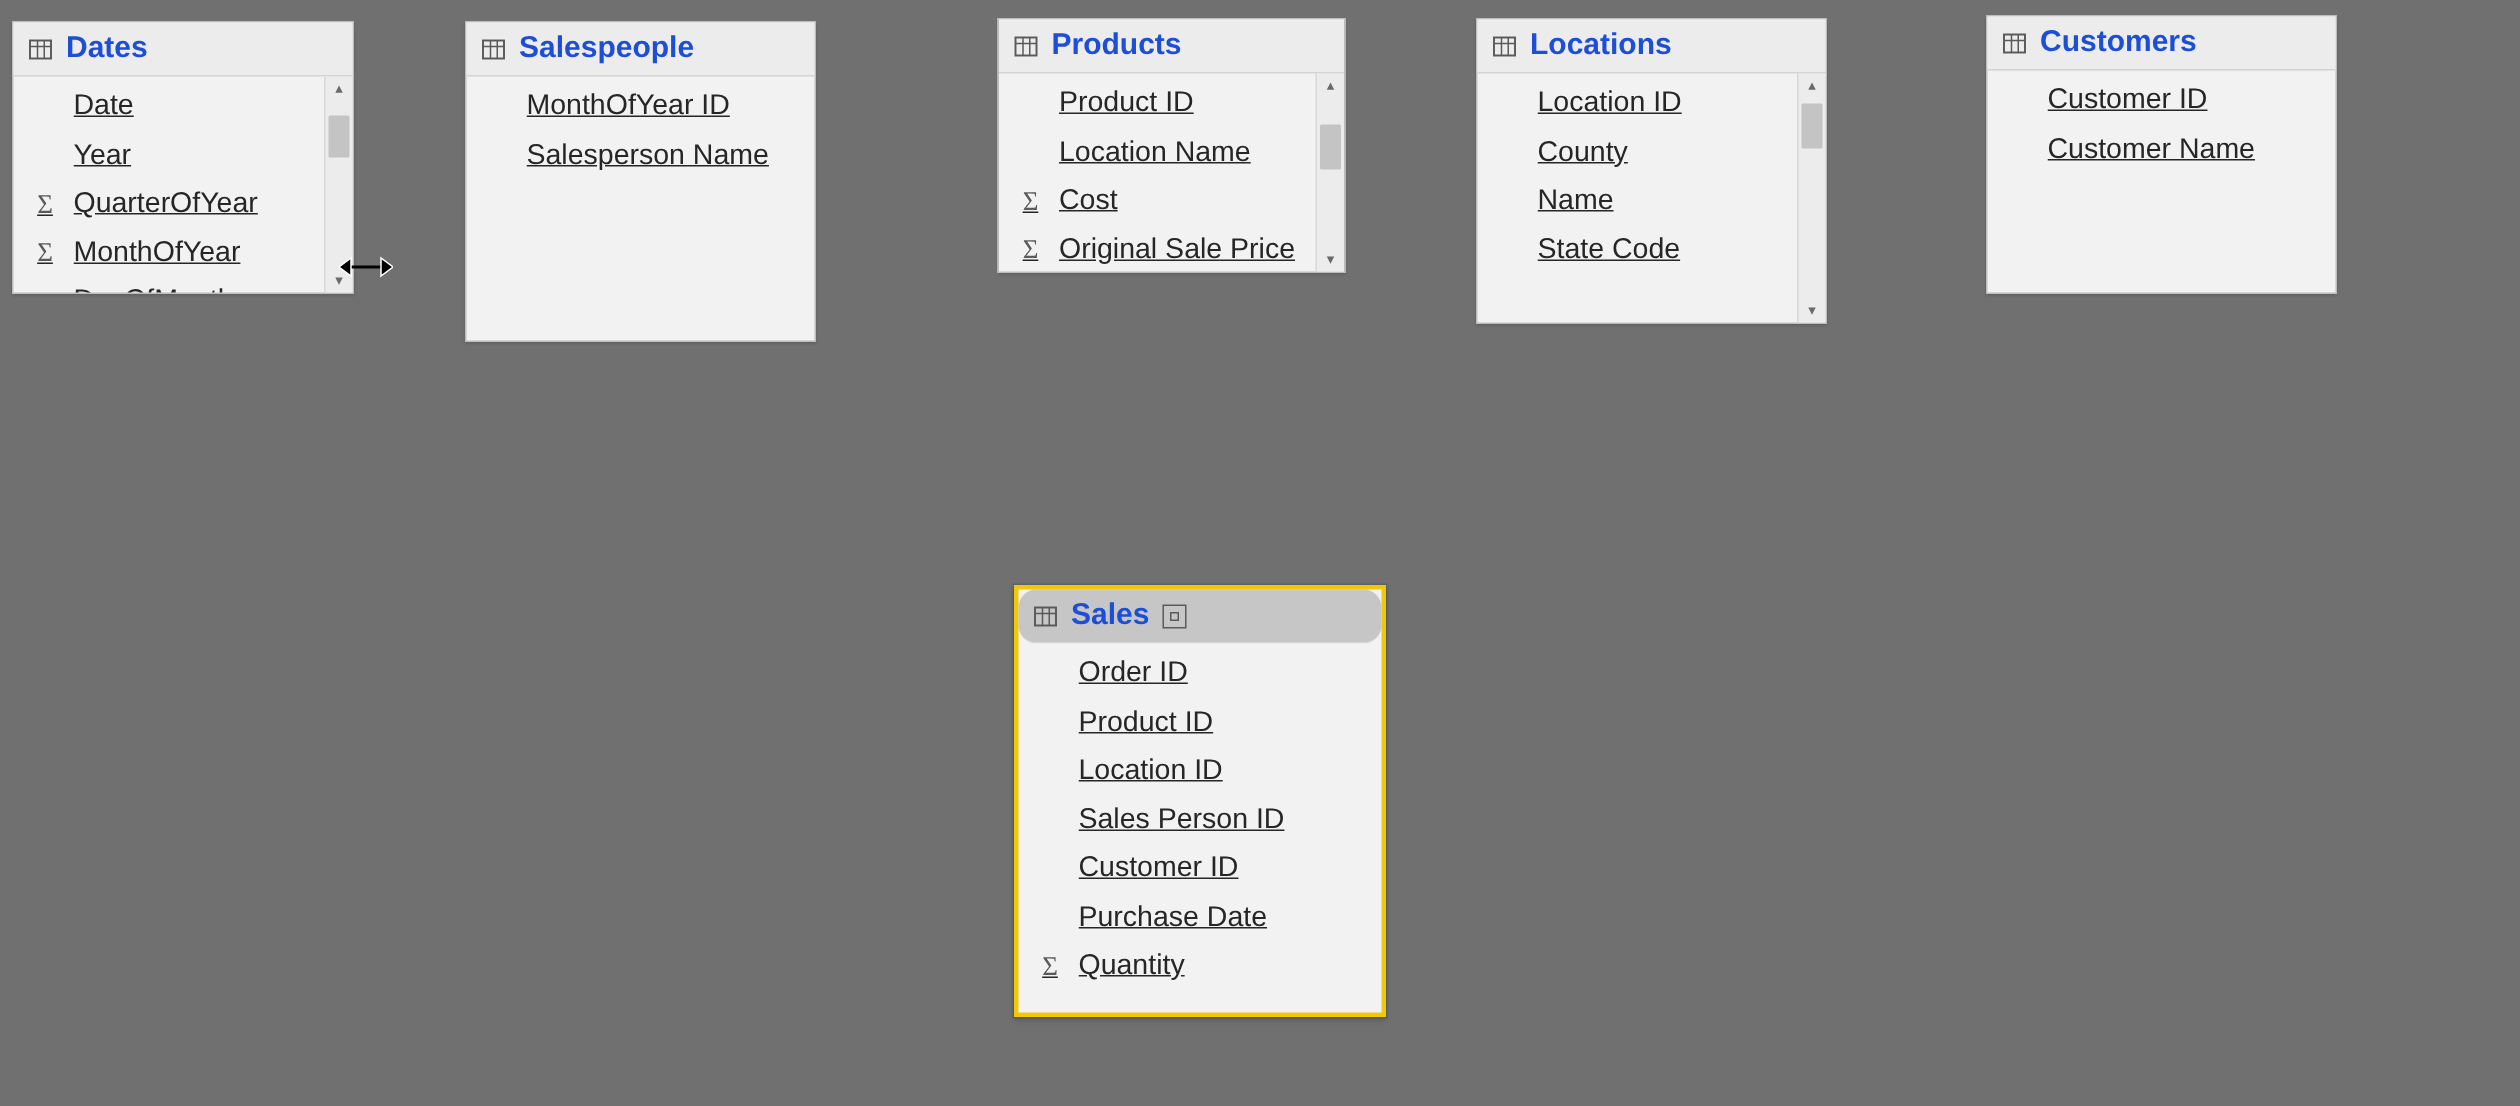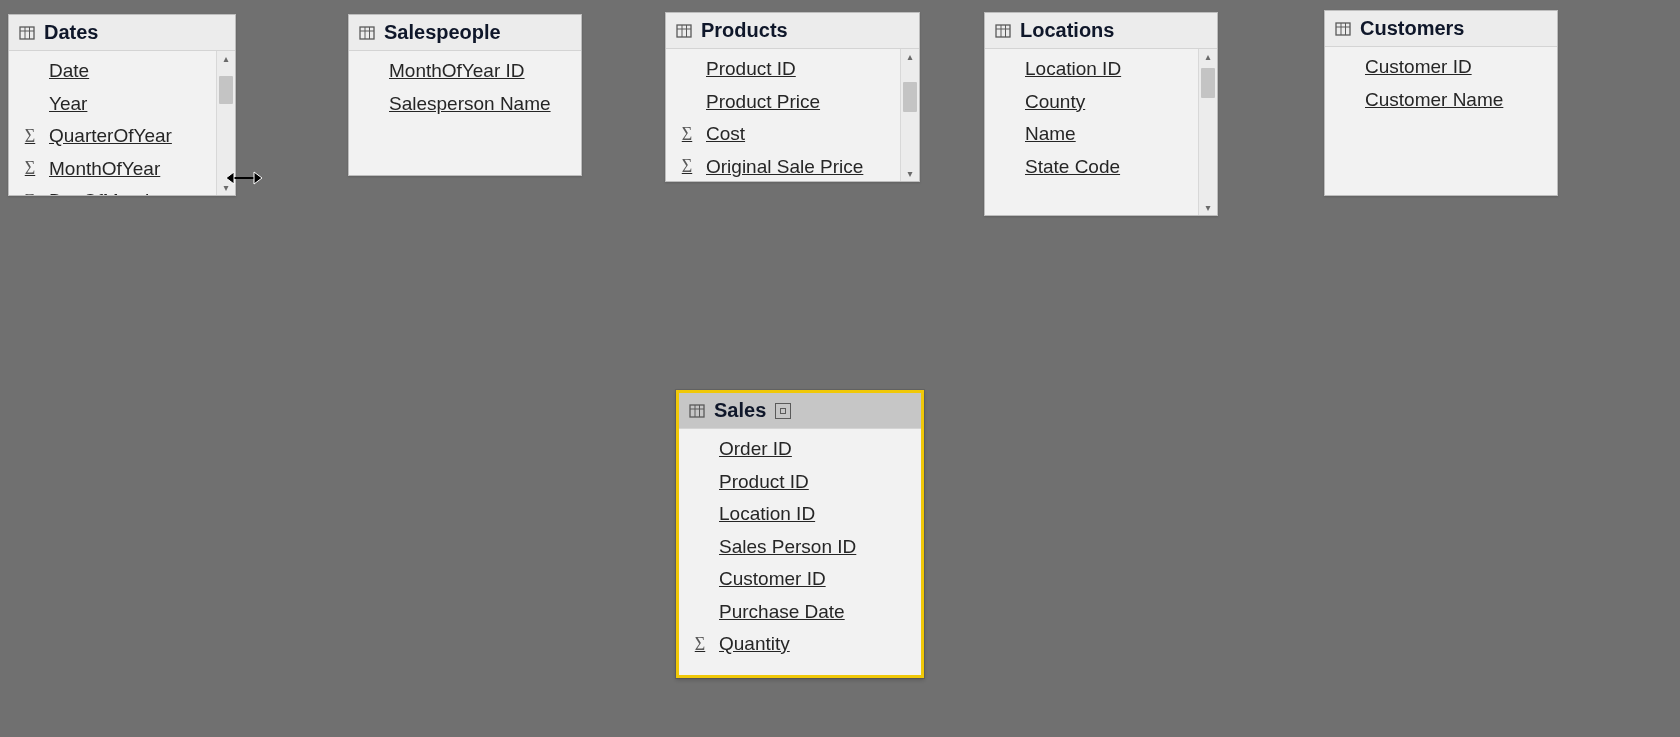--- a/index.html
+++ b/index.html
@@ -25,21 +25,21 @@
     background: #ececec;
     border-bottom: 1px solid #d4d4d4;
     padding: 6px 10px 6px 10px;
     display: flex;
     align-items: center;
     gap: 9px;
   }
   .table-title {
     font-weight: 700;
     font-size: 20px;
-    color: #0f172a;
+    color: #1d4ed8;
   }
   .table-icon {
     width: 16px;
     height: 16px;
     flex: 0 0 auto;
   }
   .table-icon svg { display:block; }
   .storage-icon {
     width: 14px;
     height: 14px;
@@ -116,20 +116,21 @@
     right: 2px;
     background: #c4c4c4;
     border-radius: 1px;
   }
   .selected {
     border: 3px solid #f0c808;
     box-shadow: 0 0 0 1px rgba(0,0,0,0.1), 0 2px 4px rgba(0,0,0,0.2);
   }
   .selected .table-header {
     background: #c6c6c6;
+    border-radius: 12px;
   }
   
   .resize-cursor {
     position: absolute;
     pointer-events: none;
   }
   .resize-cursor svg { display:block; }
 </style>
 </head>
 <body>
@@ -182,21 +183,21 @@
 <div class="resize-cursor" style="left:226px; top:168px;">
   <svg width="36" height="20" viewBox="0 0 36 20">
     <polygon points="0,10 8,4 8,16" fill="#000"></polygon>
     <polygon points="36,10 28,4 28,16" fill="#000"></polygon>
     <line x1="8" y1="10" x2="28" y2="10" stroke="#000" stroke-width="2"></line>
     <polygon points="0,10 8,4 8,16" fill="none" stroke="#fff" stroke-width="1"></polygon>
     <polygon points="36,10 28,4 28,16" fill="none" stroke="#fff" stroke-width="1"></polygon>
   </svg>
 </div>
 
-<div class="table-card" style="left:348px; top:14px; width:234px; height:162px;">
+<div class="table-card" style="left:310px; top:14px; width:234px; height:214px;">
   <div class="table-header">
     <span class="table-icon">
       <svg viewBox="0 0 16 16">
           <rect x="1" y="2" width="14" height="12" fill="none" stroke="#5a5a5a" stroke-width="1.3"></rect>
           <line x1="1" y1="6" x2="15" y2="6" stroke="#5a5a5a" stroke-width="1"></line>
           <line x1="6" y1="2" x2="6" y2="14" stroke="#5a5a5a" stroke-width="1"></line>
           <line x1="10.5" y1="2" x2="10.5" y2="14" stroke="#5a5a5a" stroke-width="1"></line>
         </svg>
     </span>
     <span class="table-title">Salespeople</span>
@@ -208,41 +209,41 @@
           <span class="field-name">MonthOfYear ID</span>
         </div>
       <div class="field-row">
           <span class="sigma-slot"></span>
           <span class="field-name">Salesperson Name</span>
         </div>
     </div>
   </div>
 </div>
 
-<div class="table-card" style="left:665px; top:12px; width:255px; height:170px;">
+<div class="table-card" style="left:665px; top:12px; width:232px; height:170px;">
   <div class="table-header">
     <span class="table-icon">
       <svg viewBox="0 0 16 16">
           <rect x="1" y="2" width="14" height="12" fill="none" stroke="#5a5a5a" stroke-width="1.3"></rect>
           <line x1="1" y1="6" x2="15" y2="6" stroke="#5a5a5a" stroke-width="1"></line>
           <line x1="6" y1="2" x2="6" y2="14" stroke="#5a5a5a" stroke-width="1"></line>
           <line x1="10.5" y1="2" x2="10.5" y2="14" stroke="#5a5a5a" stroke-width="1"></line>
         </svg>
     </span>
     <span class="table-title">Products</span>
   </div>
   <div class="field-list-wrap">
     <div class="field-list">
       <div class="field-row">
           <span class="sigma-slot"></span>
           <span class="field-name">Product ID</span>
         </div>
       <div class="field-row">
           <span class="sigma-slot"></span>
-          <span class="field-name">Product Price</span>
+          <span class="field-name">Location Name</span>
         </div>
       <div class="field-row">
           <span class="sigma-slot">Σ</span>
           <span class="field-name">Cost</span>
         </div>
       <div class="field-row">
           <span class="sigma-slot">Σ</span>
           <span class="field-name">Original Sale Price</span>
         </div>
 

